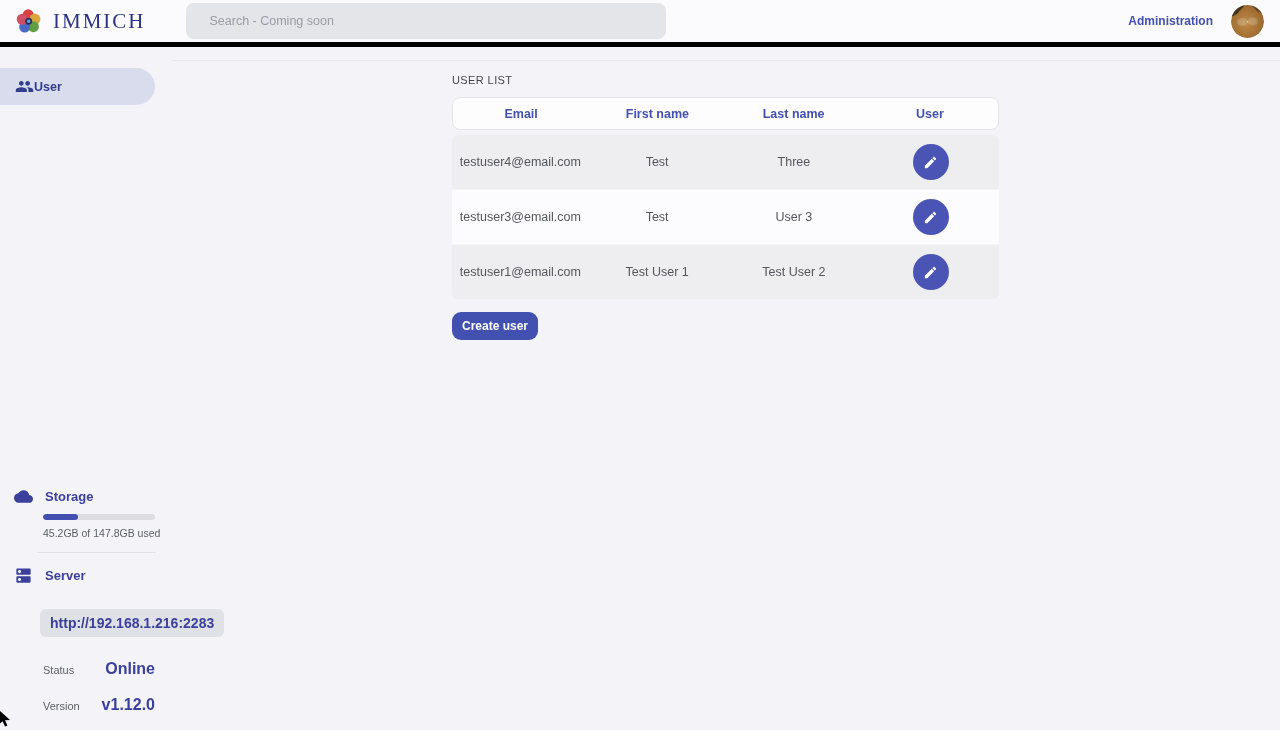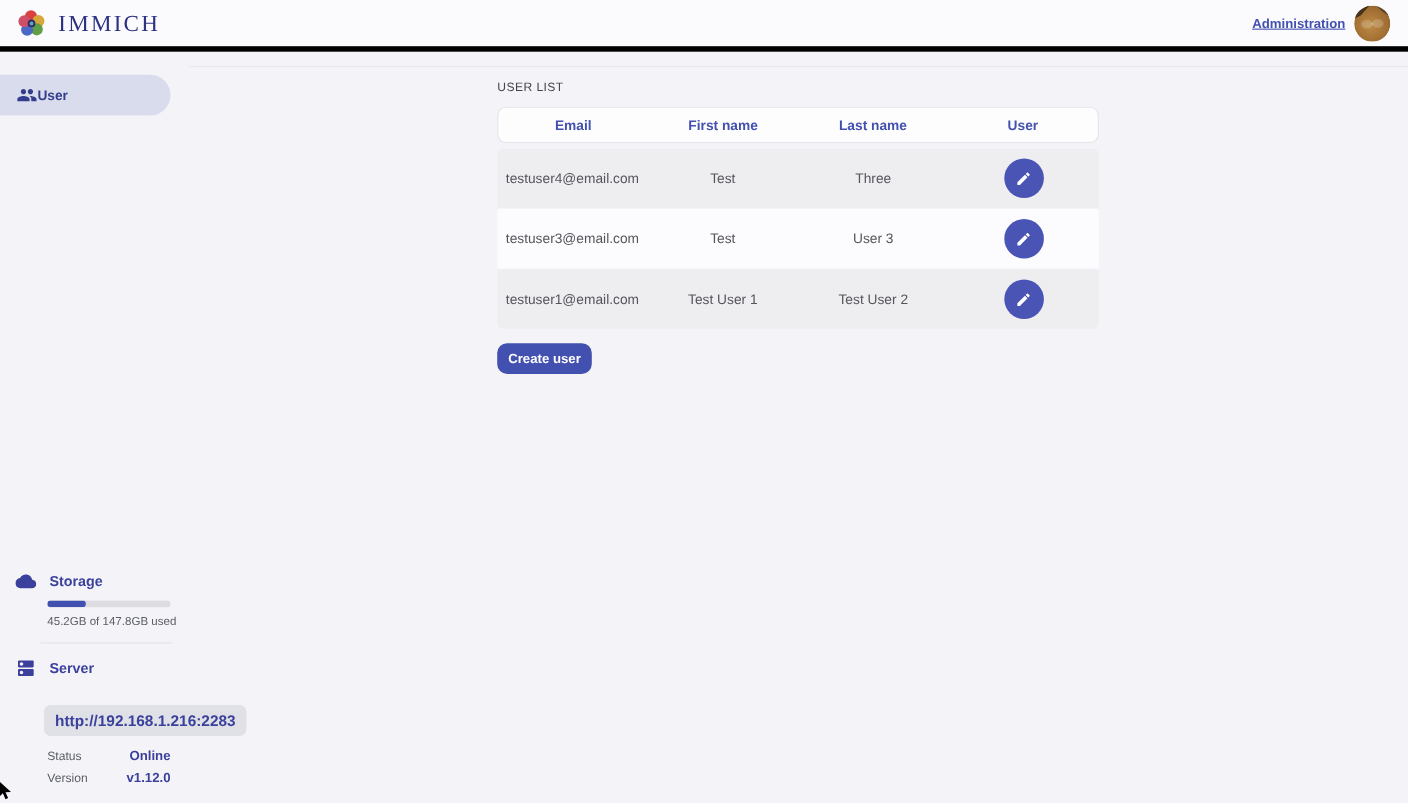--- a/index.html
+++ b/index.html
@@ -25,21 +25,21 @@
   .search-box {
     margin-left:40px; width:480px; height:36px;
     background:#e4e5e9; border:none; border-radius:8px;
     padding:0 24px; font-size:12.5px; color:#55565c; outline:none;
     font-family:"Liberation Sans", sans-serif;
   }
   .search-box::placeholder { color:#9a9ba4; }
   .header-spacer { flex:1; }
   .admin-link {
     font-size:12px; font-weight:700; color:var(--primary,#4250af);
-    text-decoration:underline; cursor:pointer; margin-right:8px;
+    cursor:pointer; margin-right:18px;
   }
   .avatar { width:33px; height:33px; border-radius:50%; overflow:hidden; cursor:pointer; display:block; }
 
   
   .content-row { display:flex; height:683px; }
 
   
   .sidebar { width:172px; flex:0 0 172px; display:flex; flex-direction:column; }
   .nav-pill {
     margin-top:21px; width:155px; height:37px;
@@ -63,21 +63,21 @@
     margin:24px 0 0 40px; display:inline-block;
     background:#e0e1e6; border-radius:6px; padding:6px 10px;
     font-size:14px; font-weight:700; color:#3b409c; cursor:pointer;
   }
   .kv-row {
     margin:11px 0 0 43px; width:112px;
     display:flex; justify-content:space-between; align-items:baseline;
   }
   .kv-row + .kv-row { margin-top:6px; }
   .kv-key { font-size:11px; color:#5c5e66; }
-  .kv-val { font-size:12px; font-weight:700; color:#3b409c; }
+  .kv-val { font-size:16px; font-weight:700; color:#3b409c;margin-top:12px; }
 
   
   .main { flex:1; min-width:0; }
   .page-title { margin:28px 0 0 20px; font-size:15.5px; font-weight:700; color:var(--primary,#4250af); }
   .title-divider { margin-top:13px; border-bottom:1px solid #e7e7ec; }
   .main-content { margin-left:280px; width:547px; }
   .section-label {
     margin-top:13px; font-size:11px; letter-spacing:.4px; color:#46474c; font-weight:400;
   }
   .thead {
@@ -121,20 +121,21 @@
         <circle cx="23.3" cy="24.8" r="6.6" fill="#5f9e45"></circle>
         <circle cx="12.8" cy="25.2" r="6.6" fill="#4a69c6"></circle>
         <circle cx="9.9" cy="15.9" r="6.6" fill="#cf4f67"></circle>
         <circle cx="17.6" cy="18.4" r="4.2" fill="#2b2f66"></circle>
         <circle cx="17.6" cy="18.4" r="2.1" fill="#67a0b8"></circle>
       </svg>
     </span>
     <span class="logo-text">IMMICH</span>
   </div>
 
+  <input class="search-box" type="text" placeholder="Search - Coming soon" style="">
 
   <div class="header-spacer"></div>
 
   <a class="admin-link">Administration</a>
 
   <span class="avatar">
     <svg width="33" height="33" viewBox="0 0 33 33">
       <defs>
         <radialGradient id="avg" cx="45%" cy="55%" r="75%">
           <stop offset="0%" stop-color="#c08a45"></stop>

